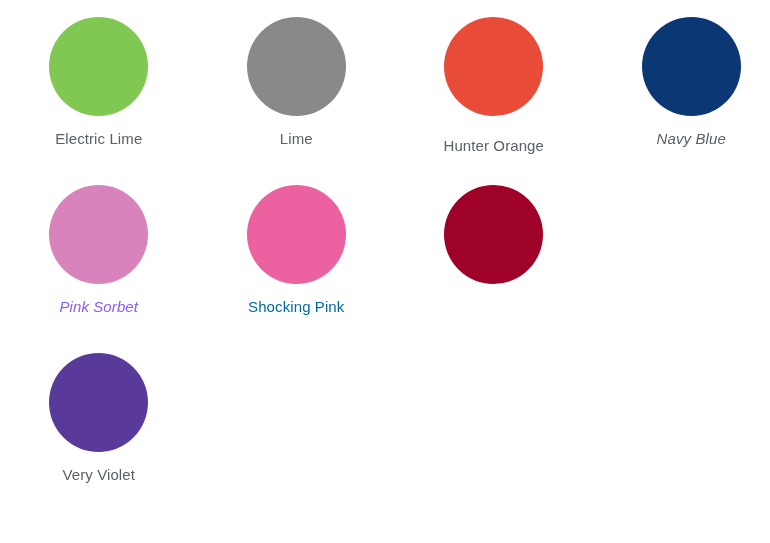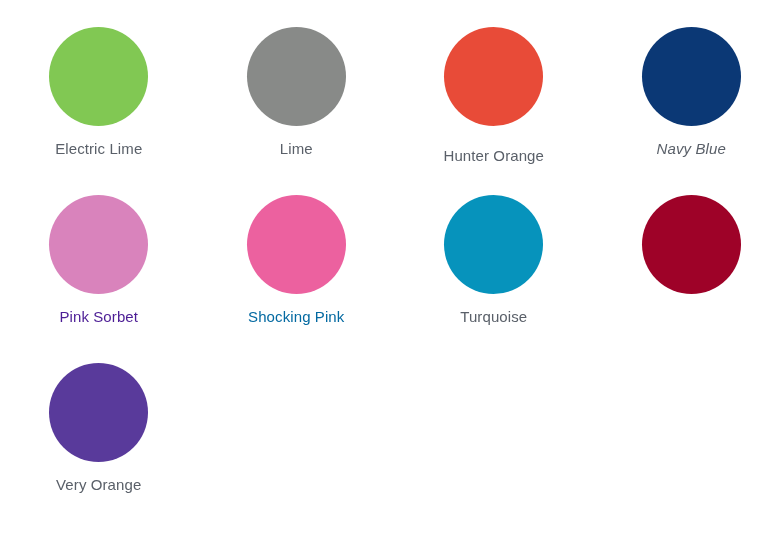--- a/index.html
+++ b/index.html
@@ -13,21 +13,21 @@
     background: #ffffff;
     font-family: "Liberation Sans", sans-serif;
     overflow: hidden;
   }
 
   #swatch-grid {
     position: relative;
     width: 770px;
     height: 543px;
     box-sizing: border-box;
-    padding: 27px 0 0 0;
+    padding: 17px 0 0 0;
   }
 
   .swatch-row {
     display: flex;
     flex-direction: row;
     align-items: flex-start;
     height: 168px;
   }
 
   .swatch-cell {
@@ -75,33 +75,29 @@
         <div class="swatch-label" style="color: rgb(90, 96, 105); margin-top: 21px;">Hunter Orange</div>
       </div>
       <div class="swatch-cell">
         <div class="swatch-circle" style="background: rgb(11, 56, 117);"></div>
         <div class="swatch-label" style="color: rgb(90, 96, 105); font-style: italic;">Navy Blue</div>
       </div>
     </div>
     <div class="swatch-row">
       <div class="swatch-cell">
         <div class="swatch-circle" style="background: rgb(217, 131, 188);"></div>
-        <div class="swatch-label" style="color: #4c1d95;">Pink Sorbet</div>
+        <div class="swatch-label" style="color: #8b5cf6; font-style: italic;">Pink Sorbet</div>
       </div>
       <div class="swatch-cell">
         <div class="swatch-circle" style="background: rgb(236, 97, 159);"></div>
         <div class="swatch-label" style="color: #0369a1;">Shocking Pink</div>
-      </div>
-      <div class="swatch-cell">
-        <div class="swatch-circle" style="background: rgb(6, 147, 188);"></div>
-        <div class="swatch-label" style="color: rgb(90, 96, 105);">Turquoise</div>
       </div>
       <div class="swatch-cell">
         <div class="swatch-circle" style="background: rgb(158, 2, 40);"></div>
       </div>
     </div>
     <div class="swatch-row">
       <div class="swatch-cell">
         <div class="swatch-circle" style="background: rgb(89, 58, 155);"></div>
-        <div class="swatch-label" style="color: rgb(90, 96, 105);">Very Orange</div>
+        <div class="swatch-label" style="color: rgb(90, 96, 105);">Very Violet</div>
       </div>
     </div>
   </div>
 
 </body></html>

